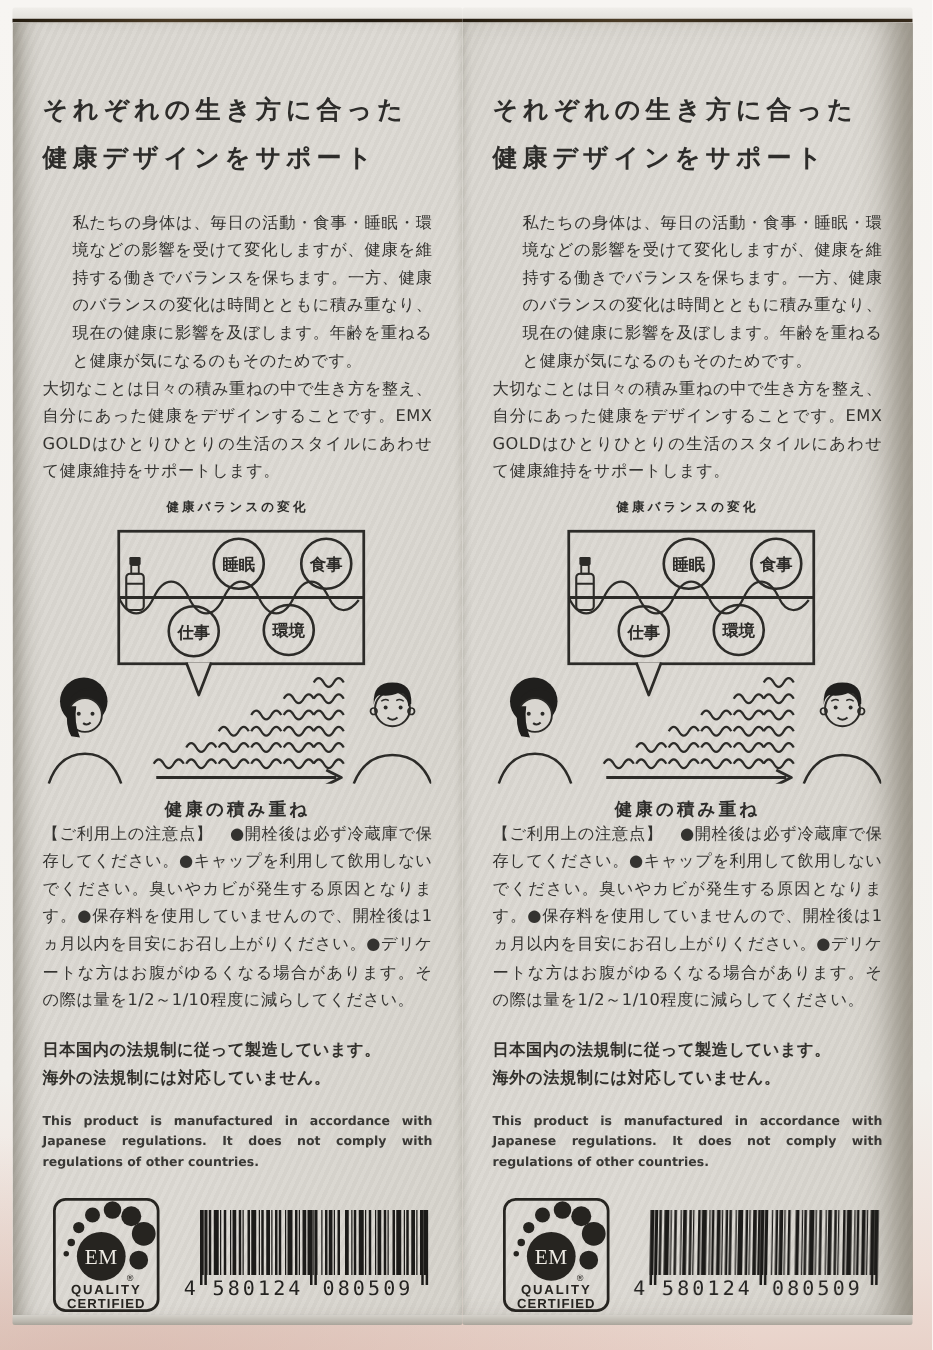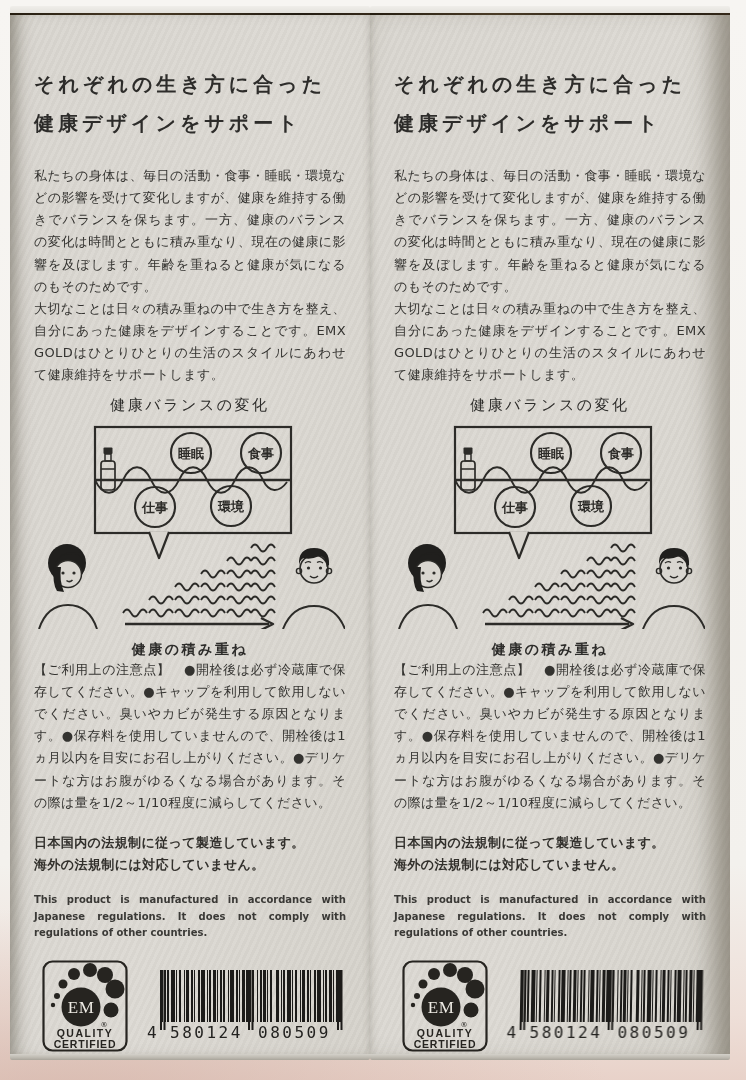--- a/index.html
+++ b/index.html
@@ -22,23 +22,23 @@
     background:
       repeating-linear-gradient(115deg, rgba(255,255,255,.045) 0 3px, rgba(0,0,0,.02) 3px 6px),
       linear-gradient(100deg,#d2cfc8 0%,#d9d6d0 5%,#dcd9d3 55%,#d5d2cb 100%);
   }
   .box-left .box-face { box-shadow: inset 16px 0 18px -12px rgba(70,63,50,.55), inset -5px 0 8px -6px rgba(70,63,50,.30); }
   .box-right .box-face { box-shadow: inset -30px 0 26px -14px rgba(104,96,82,.60), inset 6px 0 8px -6px rgba(70,63,50,.28); }
   .box-bottom { height:20px; background:linear-gradient(180deg,#d4d1ca,#bbb7ae 65%,#a8a49a); border-radius:0 0 2px 2px; }
 
   .heading { font-weight:bold; color:#2d2c2a; font-size:20px; line-height:1.95; letter-spacing:4px; margin-top:6px; }
   .para { font-size:13px; line-height:1.70; text-align:justify; letter-spacing:.4px; color:#343330; }
-  .para-intro { margin-top:22px; }
+  .para-intro { margin-top:22px;margin-left:24px; }
   .diagram { margin-top:10px; text-align:center; }
-  .diagram-title { font-size:15px; font-weight:normal; letter-spacing:2.5px; color:#2d2c2a; }
+  .diagram-title { font-size:10px; font-weight:bold; letter-spacing:2.5px; color:#2d2c2a; }
   .diagram-svg { display:block; margin:2px auto 0; }
   .diagram-caption { font-size:14px; font-weight:bold; letter-spacing:2.5px; color:#2d2c2a; margin-top:12px; }
   .notes { }
   .legal { margin-top:18px;font-weight:bold; }
   .legal .jp { font-size:13px; line-height:1.7; letter-spacing:.4px; }
   .legal .en { font-size:10px; line-height:1.66; text-align:justify; margin-top:16px; color:#3a3936; }
   .bottom-row { display:flex; align-items:center; margin-top:16px; }
   .em-logo { flex:0 0 auto; margin-left:6px; }
   .barcode { flex:0 0 auto; margin-left:16px; }
   .barcode.blurred { filter:blur(.6px); transform:skewX(-1deg); }

